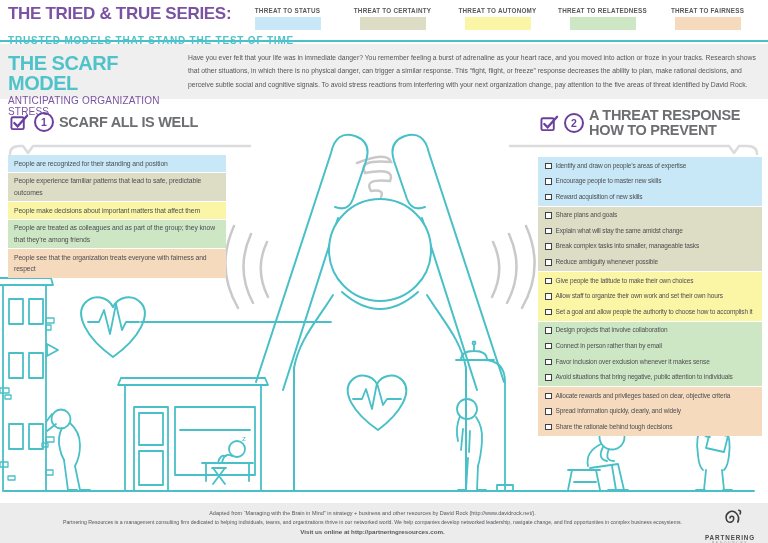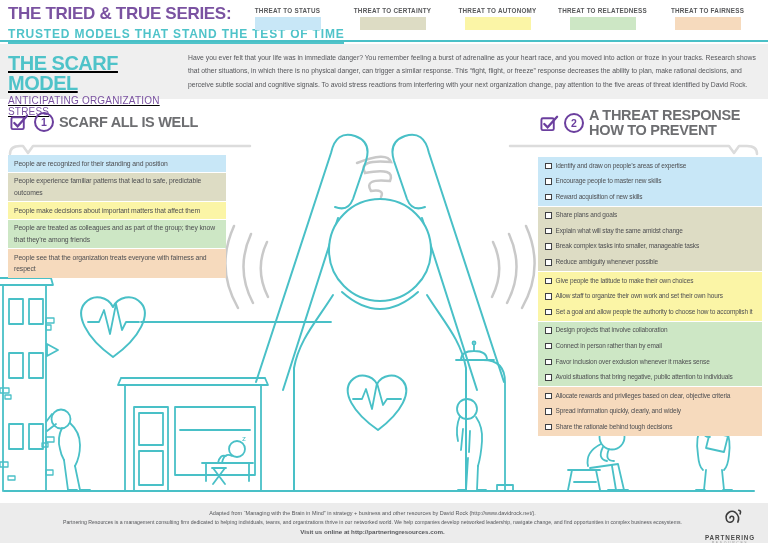--- a/index.html
+++ b/index.html
@@ -3,31 +3,31 @@
 <meta charset="utf-8">
 <style>
   html,body{margin:0;padding:0;background:#fff;}
   .page{position:relative;width:768px;height:543px;background:#fff;overflow:hidden;
         font-family:"Liberation Sans",sans-serif;}
   
   .topbar-artifact{position:absolute;left:30px;top:0;width:100px;height:3px;background:#2b2340;}
   .header{position:absolute;left:0;top:0;width:768px;height:40px;border-bottom:2px solid #49c0c7;background:#fff;}
   .series{position:absolute;left:8px;top:5px;}
   .series-title{margin:0;font-size:17px;font-weight:bold;color:#7a52a1;letter-spacing:-0.3px;line-height:1.05;}
-  .series-sub{display:inline-block;font-size:12px;font-weight:bold;color:#4fc3c9;letter-spacing:0.8px;
-              border-bottom:2px solid #4fc3c9;padding-bottom:1.5px;margin-top:4px;}
+  .series-sub{display:inline-block;font-size:10px;font-weight:bold;color:#4fc3c9;letter-spacing:0.8px;
+              border-bottom:2px solid #4fc3c9;padding-bottom:1.5px;margin-top:12px;}
   .threats{position:absolute;left:235px;top:7px;width:525px;display:flex;}
   .threat{flex:1;text-align:center;}
   .threat-label{display:block;font-size:6.3px;font-weight:bold;color:#57585a;letter-spacing:0.25px;}
   .threat-bar{display:block;width:66px;height:13px;margin:3px auto 0;}
   .bar-status{background:#c8e7f7;} .bar-certainty{background:#dddcc4;} .bar-autonomy{background:#fbf5a6;}
   .bar-relatedness{background:#cde7c5;} .bar-fairness{background:#f6dabd;}
   
   .intro{position:absolute;left:0;top:44px;width:768px;height:55px;background:#efefef;}
-  .intro-left{position:absolute;left:8px;top:9px;width:178px;text-decoration:underline;}
+  .intro-left{position:absolute;left:8px;top:9px;width:178px;}
   .intro-title{margin:0;font-size:20px;font-weight:bold;color:#4fc3c9;letter-spacing:-0.5px;line-height:1;}
   .intro-sub{font-size:10px;color:#7a52a1;letter-spacing:0.2px;margin-top:2px;}
   .intro-par{position:absolute;left:188px;top:7px;width:568px;margin:0;font-size:6.8px;line-height:1.95;
              color:#55565a;}
   
   .colhead{position:absolute;display:flex;align-items:center;gap:5px;}
   .numcircle{display:inline-flex;align-items:center;justify-content:center;width:16px;height:16px;
              border:2px solid #6b3f9e;border-radius:50%;font-size:10.5px;font-weight:bold;color:#6b3f9e;flex:none;}
   .colhead h3{margin:0;font-size:14.5px;font-weight:bold;color:#6d6e71;letter-spacing:-0.3px;line-height:1.02;}
   .list-left{position:absolute;left:8px;top:155px;width:218px;margin:0;padding:0;list-style:none;}

